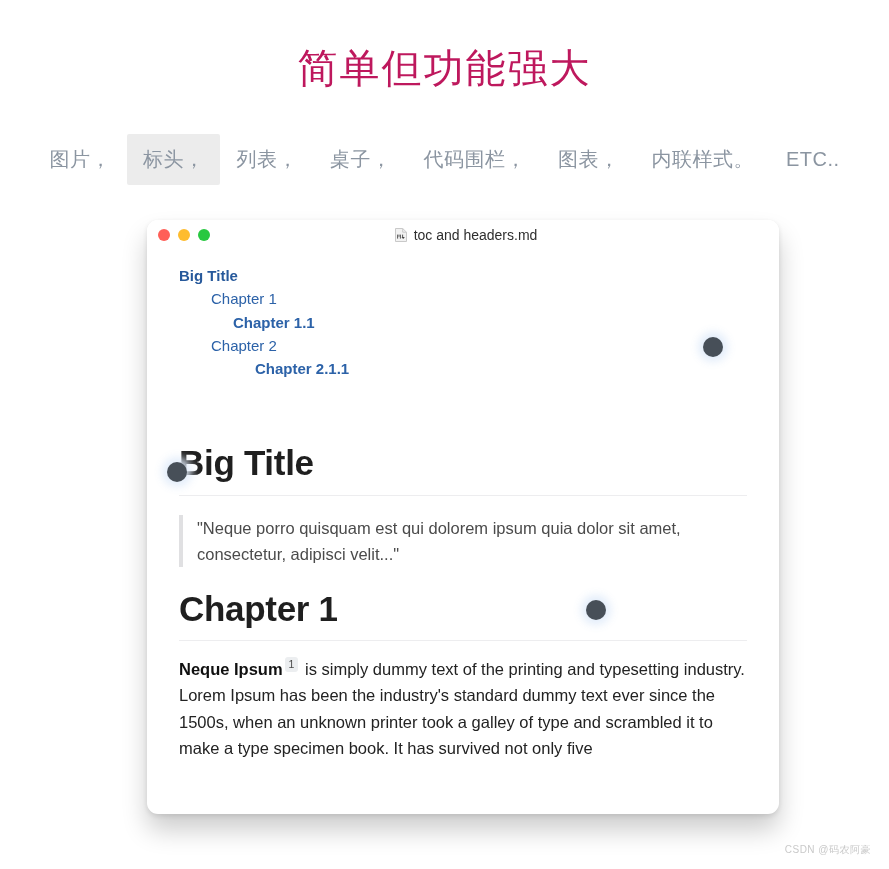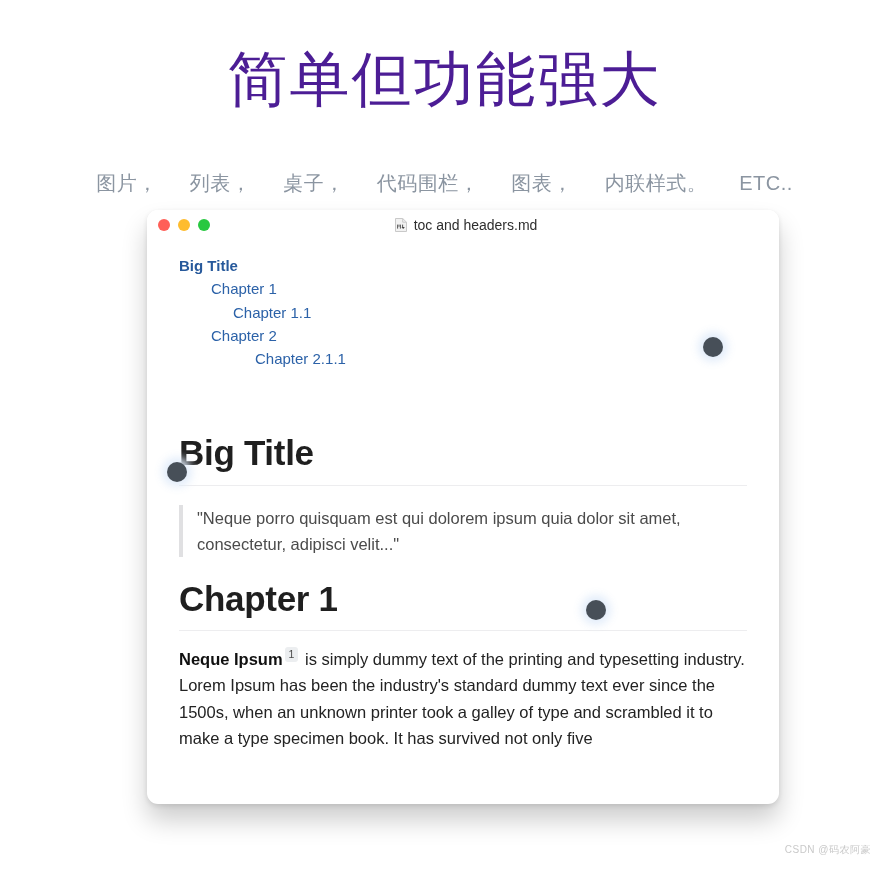--- a/index.html
+++ b/index.html
@@ -12,23 +12,23 @@
     height: 869px;
     overflow: hidden;
     position: relative;
     font-family: "Liberation Sans", "DejaVu Sans", sans-serif;
     -webkit-font-smoothing: antialiased;
   }
 
   
   .page-title {
     text-align: center;
-    font-size: 60px;
+    font-size: 40px;
     font-weight: 400;
-    color: #4c1d95;
+    color: #be185d;
     letter-spacing: 2px;
     margin: 0;
     padding-top: 44px;
     line-height: 1.2;
   }
 
   
   .feature-nav {
     display: flex;
     align-items: center;
@@ -49,21 +49,21 @@
   }
   .feature-nav-item.is-active {
     background: #ececec;
     color: #8b95a1;
   }
 
   
   .window-shell {
     position: absolute;
     left: 147px;
-    top: 210px;
+    top: 220px;
     width: 632px;
     height: 594px;
     border-radius: 11px;
     background: #ffffff;
     box-shadow: 0 16px 26px rgba(0,0,0,0.20), 0 2px 5px rgba(0,0,0,0.10);
     overflow: hidden;
   }
   .titlebar {
     height: 30px;
     position: relative;
@@ -115,21 +115,21 @@
   .toc { margin: 0 0 0 0; }
   .toc-row {
     font-size: 15px;
     line-height: 23.3px;
     color: #2c62a8;
     white-space: nowrap;
     cursor: pointer;
   }
   .toc-row.lvl-0 { padding-left: 0px;  font-weight: bold; color: #27599b; }
   .toc-row.lvl-1 { padding-left: 32px; }
-  .toc-row.lvl-2 { padding-left: 54px; }
+  .toc-row.lvl-2 { padding-left: 54px; font-weight: bold; }
 
   .h1 {
     font-size: 35px;
     font-weight: bold;
     color: #1f1f1f;
     margin: 63px 0 0 0;
     letter-spacing: -0.3px;
     line-height: 1.15;
   }
   .h1.second { margin-top: 22px; }
@@ -199,20 +199,21 @@
     user-select: none;
   }
 </style>
 </head>
 <body>
 
 <h1 class="page-title">简单但功能强大</h1>
 
 <nav class="feature-nav">
   <span class="feature-nav-item">图片，</span>
+  <span class="feature-nav-item is-active">标头，</span>
   <span class="feature-nav-item">列表，</span>
   <span class="feature-nav-item">桌子，</span>
   <span class="feature-nav-item">代码围栏，</span>
   <span class="feature-nav-item">图表，</span>
   <span class="feature-nav-item">内联样式。</span>
   <span class="feature-nav-item">ETC..</span>
 </nav>
 
 <div class="window-shell">
 

